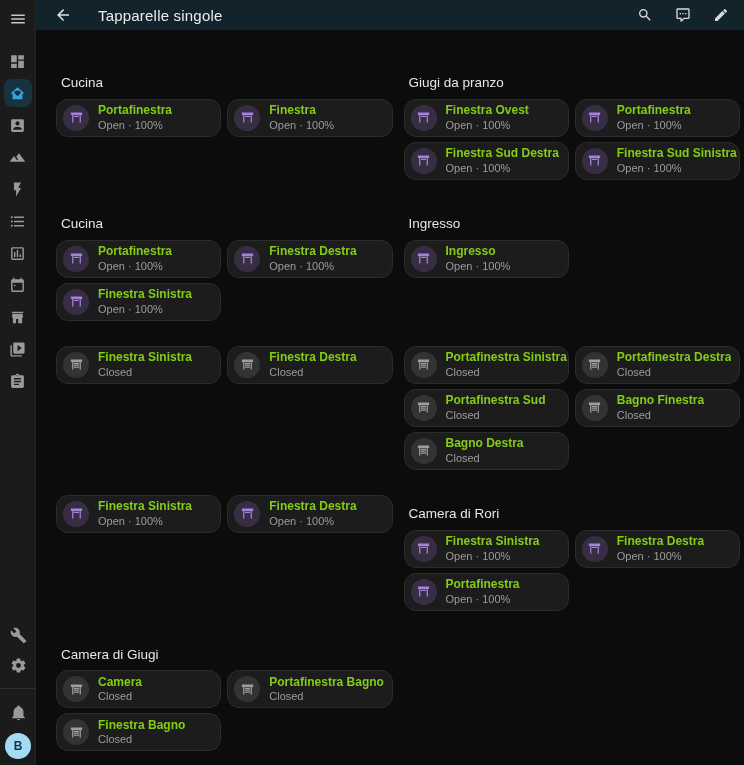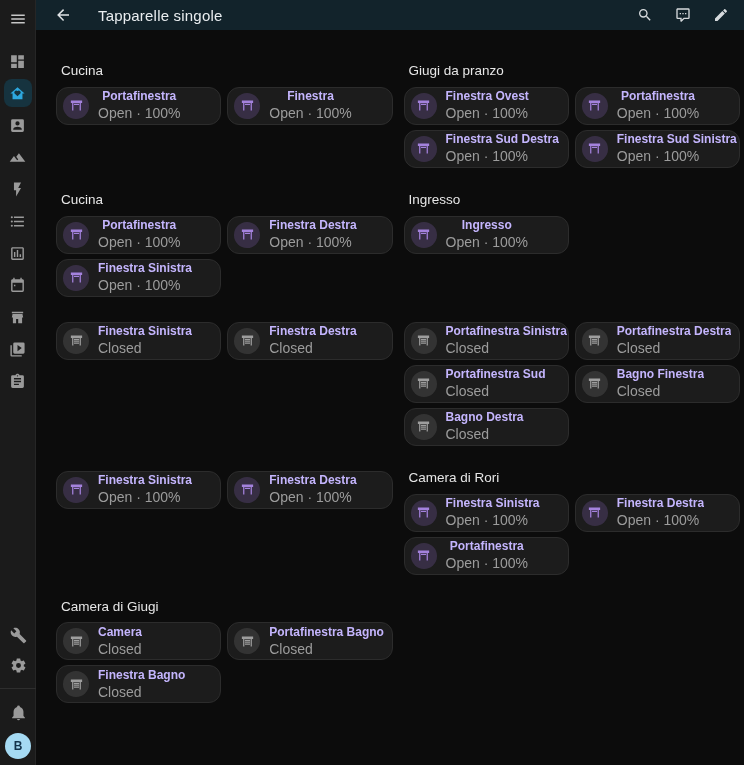--- a/index.html
+++ b/index.html
@@ -49,33 +49,33 @@
 
   
   .main {
     position:absolute; top:38px; left:36px; right:0; bottom:0;
     padding:26px 4px 10px 20px; overflow:hidden;
   }
   .sections {
     display:grid; grid-template-columns:1fr 1fr;
     column-gap:11px; row-gap:25px; align-items:start;
   }
-  .sec-title { font-size:13.5px; font-weight:500; color:#e6e6e6; margin:0 0 8px 5px; line-height:1.1; }
+  .sec-title { font-size:13.5px; font-weight:500; color:#e6e6e6; margin:12px 0 8px 5px; line-height:1.1; }
   .cards { display:grid; grid-template-columns:1fr 1fr; gap:5px 6px; }
   .card {
     height:38px; background:#1c1c1c; border:1px solid #2c2c2c; border-radius:12px;
     display:flex; align-items:center; padding-left:6px; gap:9px; cursor:pointer;
   }
   .icon-wrap { width:26px; height:26px; border-radius:50%; display:flex; align-items:center; justify-content:center; flex:0 0 auto; }
   .icon-wrap svg { width:15px; height:15px; }
   .card.open .icon-wrap { background: rgba(154,114,212,0.22); color: var(--cover-open); }
   .card.closed .icon-wrap { background: rgba(158,158,158,0.18); color: var(--cover-closed); }
   .card-txt { display:flex; flex-direction:column; overflow:hidden; }
-  .card-name { font-size:12px; font-weight:700; color:#c4b5fd; line-height:1.15; white-space:nowrap;text-align:center; }
-  .card-status { font-size:14px; color:#9c9c9c; line-height:1.15; margin-top:1px; white-space:nowrap; }
+  .card-name { font-size:12px; font-weight:700; color:#84cc16; line-height:1.15; white-space:nowrap; }
+  .card-status { font-size:11px; color:#9c9c9c; line-height:1.15; margin-top:1px; white-space:nowrap; }
 </style>
 </head>
 <body>
 
 <nav class="sidebar">
   <div class="sb-menu">
     <span>
         <svg viewBox="0 0 24 24" style="width: 18px; height: 18px;">
           <path d="M3,6H21V8H3V6M3,11H21V13H3V11M3,16H21V18H3V16Z" fill-rule="evenodd"></path>
         </svg>

